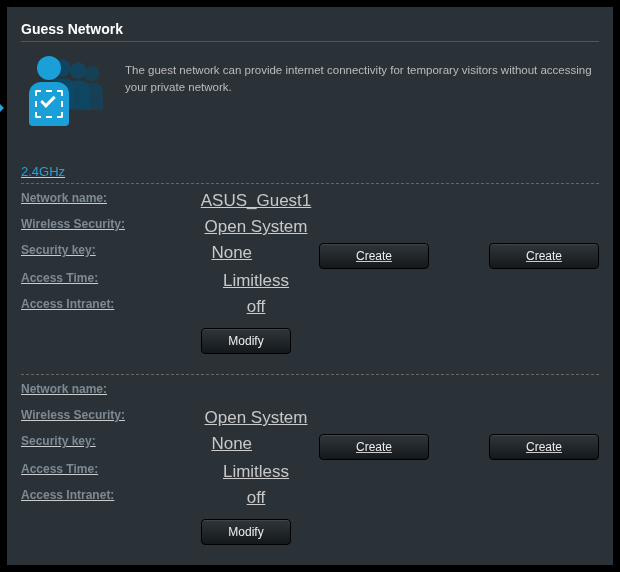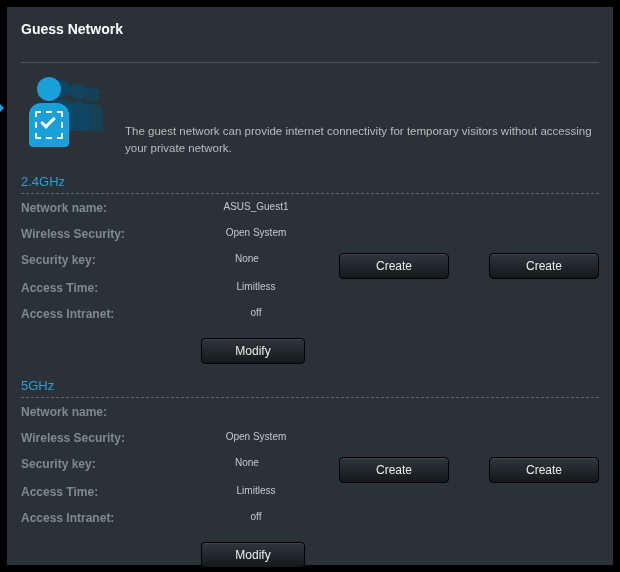--- a/index.html
+++ b/index.html
@@ -16,35 +16,34 @@
     background: #2b3237;
     margin: 6px;
     border: 1px solid #000;
     padding: 10px 14px 14px 14px;
     height: 560px;
   }
   .title {
     color: #fff;
     font-size: 14px;
     font-weight: bold;
-    padding: 4px 0 25px 0;
+    padding: 4px 0 4px 0;
     border-bottom: 1px solid #555;
   }
   .intro {
     display: flex;
     align-items: flex-start;
     padding: 14px 0 8px 0;
     gap: 14px;
   }
   .intro-text {
     color: #bbb;
     line-height: 1.5;
     padding-top: 6px;
     font-size: 11.5px;
-    margin-top: 40px;
   }
   .icon-box { flex: 0 0 90px; height: 80px; position: relative; }
   .person { position:absolute; }
   .phead { width:18px; height:18px; border-radius:50%; background:#0a4a6a; margin:0 auto; }
   .pbody { width:26px; height:32px; border-radius:10px 10px 4px 4px; background:#0a4a6a; margin-top:2px; }
   .p1 { left:58px; top:6px; opacity:.6; transform:scale(.85);}
   .p2 { left:44px; top:4px; opacity:.75; transform:scale(.9);}
   .p3 { left:28px; top:2px; opacity:.85; transform:scale(.95);}
   .p4 { left:8px; top:0; }
   .p4 .phead { background:#1a9fd8; width:24px; height:24px;}
@@ -72,37 +71,37 @@
   .lbl {
     width: 160px;
     color: #7d8a93;
     font-weight: bold;
     font-size: 12px;
   }
   .val {
     width: 150px;
     color: #c8c8c8;
     text-align: center;
-    font-size: 10px;
+    font-size: 17px;
   }
-  .btns { display:flex; gap:40px; margin-left:20px;}
+  .btns { display:flex; gap:60px; margin-left:20px;}
   .btn {
     background: linear-gradient(#2f363b, #14181b);
     border: 1px solid #000;
     border-radius: 4px;
     color: #eee;
     width: 110px;
     height: 26px;
     font-size: 12px;
     cursor: pointer;
     box-shadow: inset 0 1px 0 rgba(255,255,255,.08);
   }
   .modify-row { padding-left:180px; padding-top:6px; padding-bottom:6px;}
-  .modify-row .btn { width:104px;}
-  .section { margin-top:2px; }
+  .modify-row .btn { width:90px;}
+  .section { margin-top:14px;text-decoration:underline; }
 </style>
 </head>
 <body>
 
 <div class="arrow"></div>
 
 <div class="panel">
 
   <div class="title">Guess Network</div>
 
@@ -157,21 +156,20 @@
     <div class="row">
       <div class="lbl">Access Intranet:</div>
       <div class="val">off</div>
     </div>
     <div class="modify-row">
       <button class="btn">Modify</button>
     </div>
   </div>
 
   <div class="section">
-    <div class="band-title">5GHz</div>
     <hr class="dashline">
     <div class="row">
       <div class="lbl">Network name:</div>
     </div>
     <div class="row">
       <div class="lbl">Wireless Security:</div>
       <div class="val">Open System</div>
     </div>
     <div class="row">
       <div class="lbl">Security key:</div>

